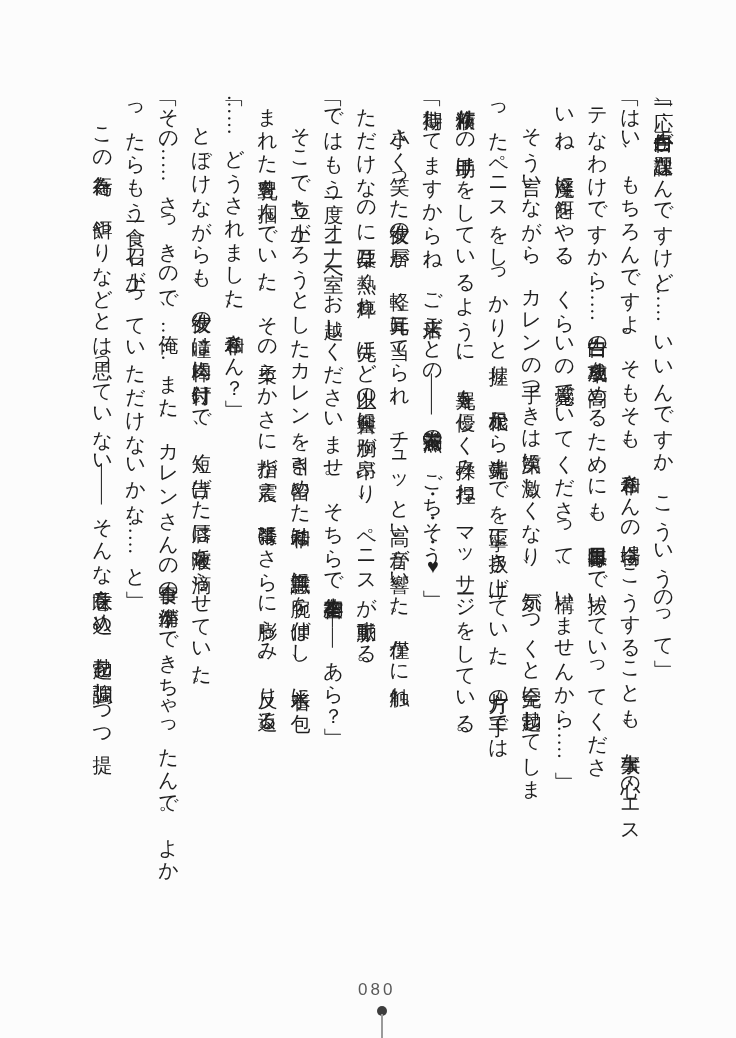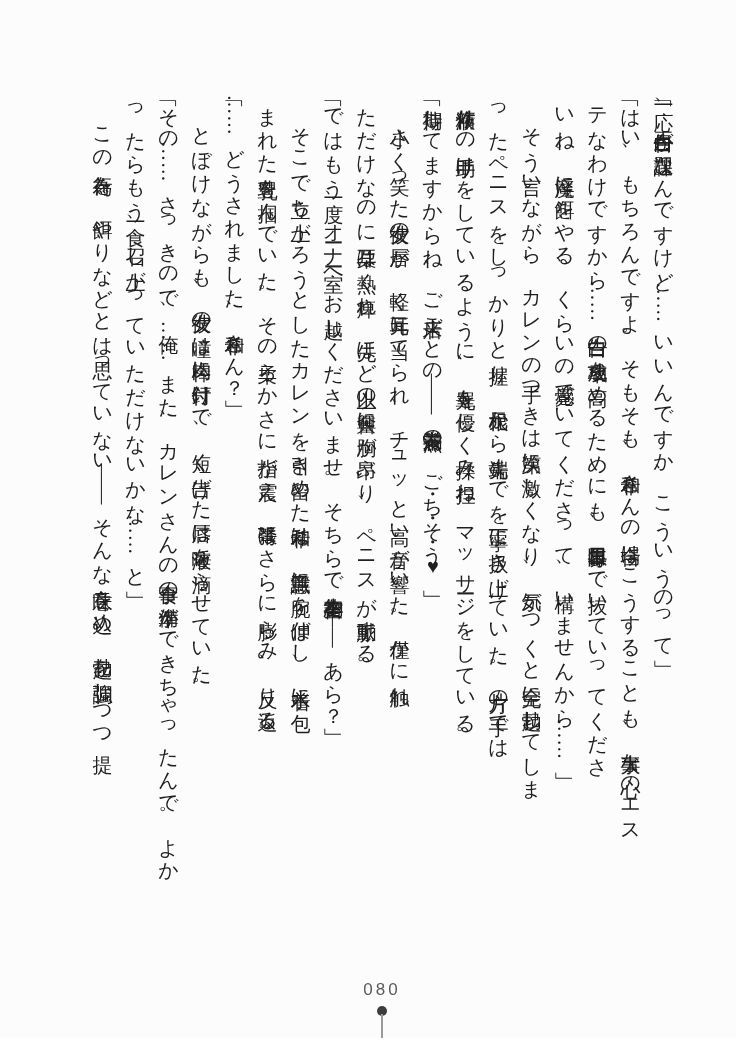--- a/index.html
+++ b/index.html
@@ -39,21 +39,20 @@
   }
   .line.indent {
     text-indent: 20px;
   }
   
   .page-number {
     position: absolute;
     top: 980px;
     left: 358px;
     width: 48px;
-    text-align: center;
     font-family: "Liberation Sans", "DejaVu Sans", sans-serif;
     font-size: 17px;
     letter-spacing: 3px;
     color: #5a5a5a;
   }
   .marker-dot {
     position: absolute;
     top: 1006px;
     left: 377px;
     width: 10px;

